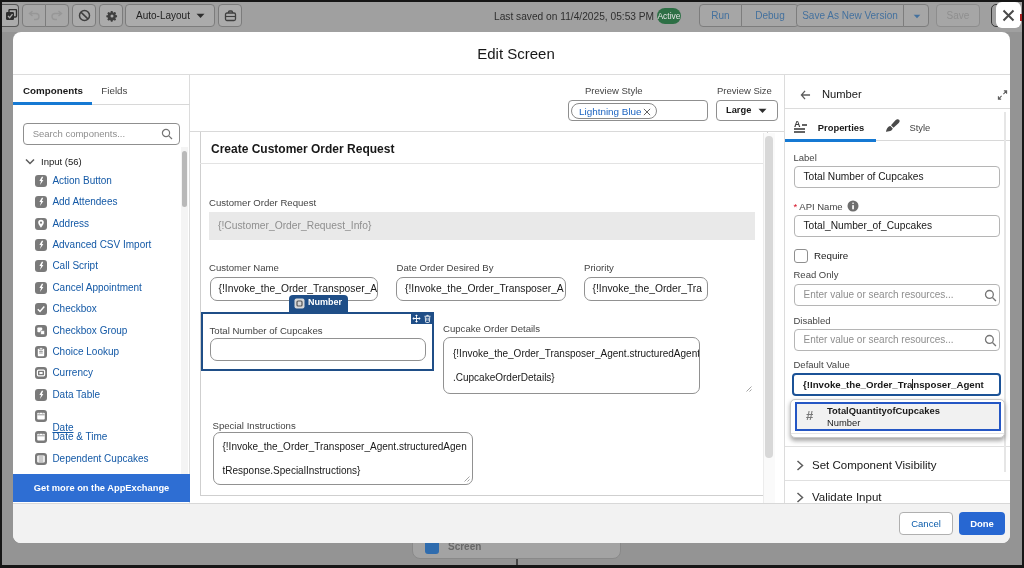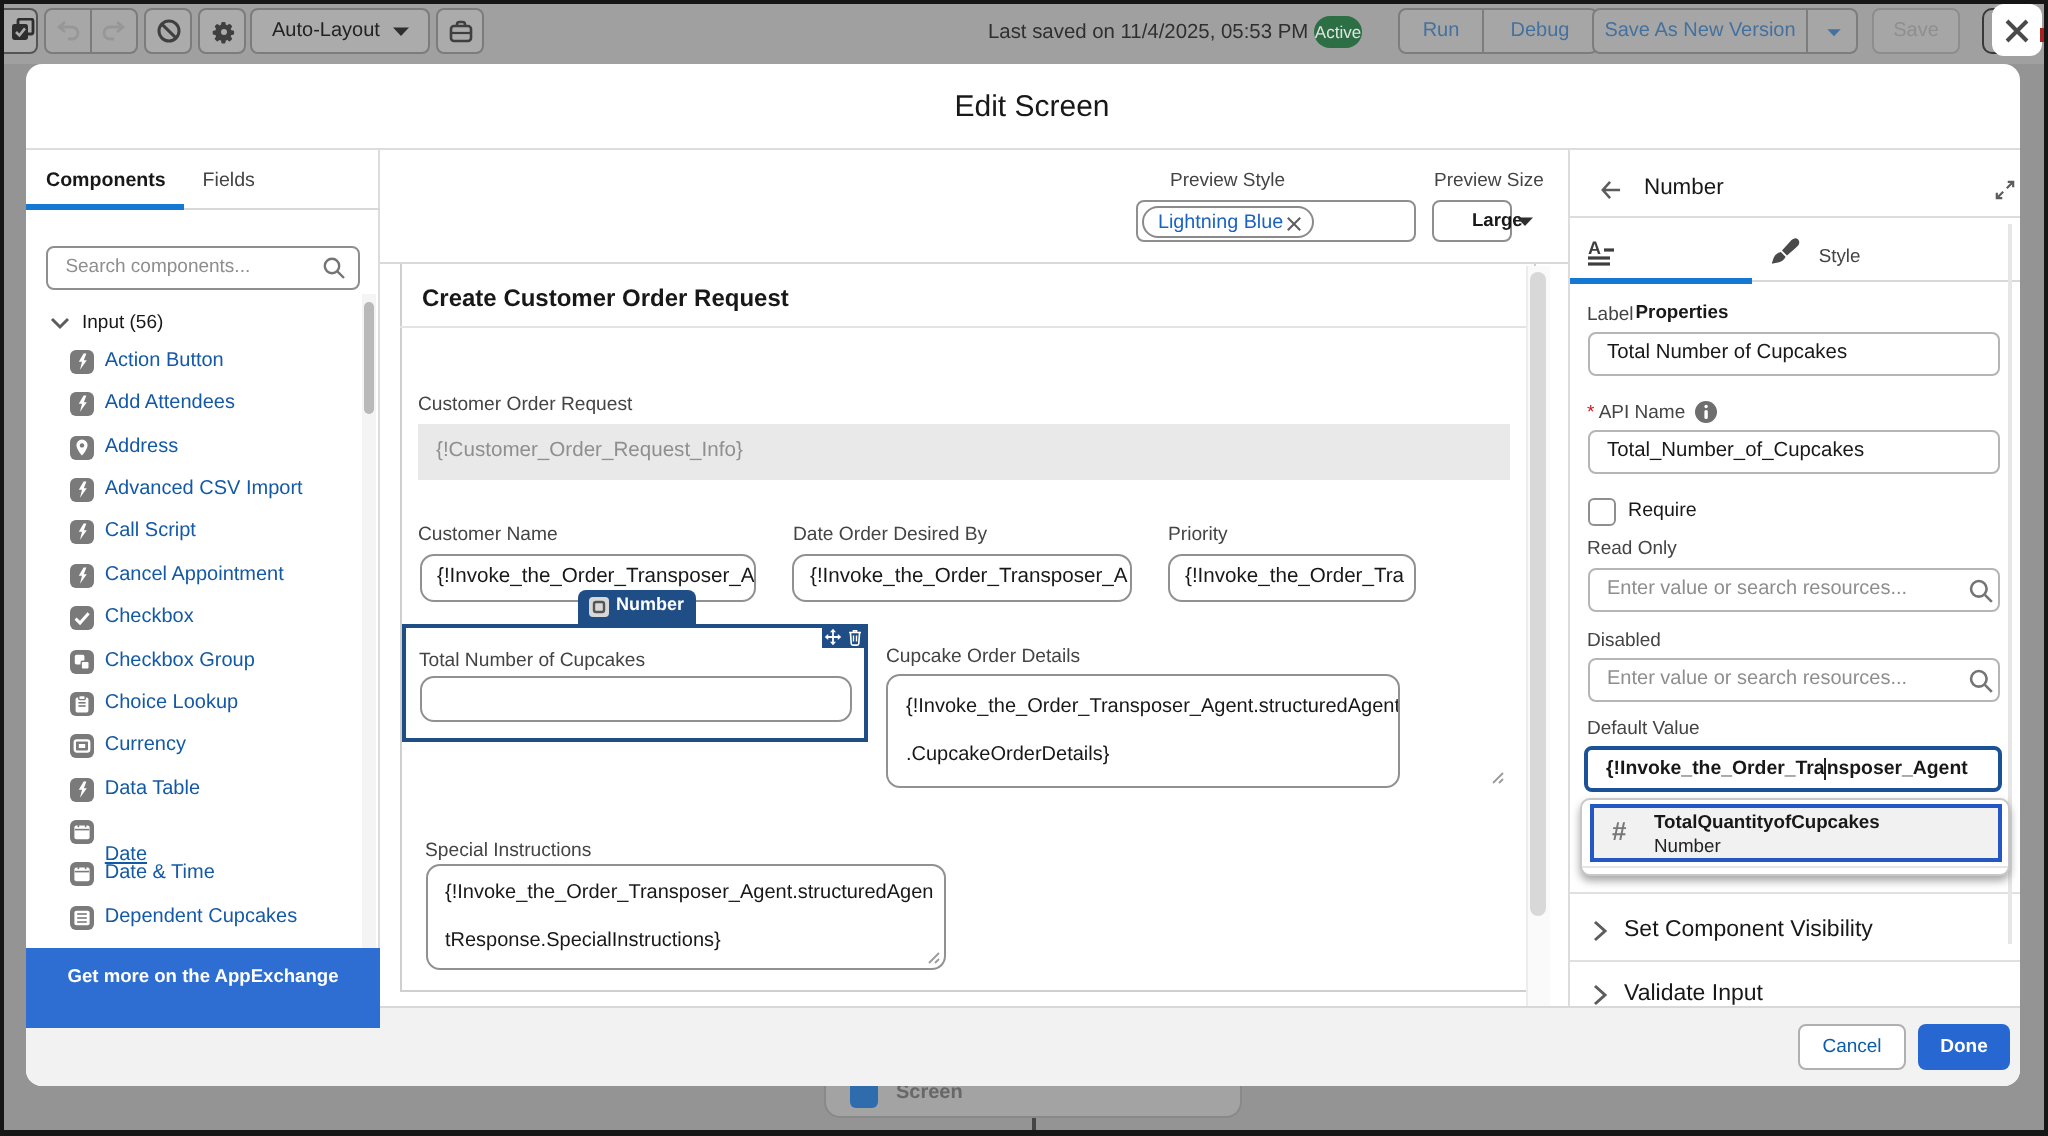--- a/index.html
+++ b/index.html
@@ -170,30 +170,30 @@
 <div class="abs" style="left:34.6px;top:452.6px;width:12px;height:12px;background:#7a7a7a;border-radius:3px;z-index:12;"></div>
 <svg class="abs" style="left:34.6px;top:452.6px;z-index:13;" width="12" height="12" viewBox="0 0 12 12">
     <rect x="2.2" y="2.4" width="7.6" height="7.2" rx="1" fill="#fff"></rect>
     <line x1="3.6" y1="4" x2="8.4" y2="4" stroke="#7a7a7a" stroke-width="0.8"></line>
     <line x1="3.6" y1="6" x2="8.4" y2="6" stroke="#7a7a7a" stroke-width="0.8"></line>
     <line x1="3.6" y1="8" x2="8.4" y2="8" stroke="#7a7a7a" stroke-width="0.8"></line>
   </svg>
 <div class="abs" style="left:52.4px;top:452.6px;font-size:10px;color:#1459a6;z-index:12;white-space:nowrap;">Dependent Cupcakes</div>
 <div class="abs" style="left:181px;top:147px;width:7px;height:330px;background:#f4f4f4;z-index:12;"></div>
 <div class="abs" style="left:181.5px;top:151px;width:5.5px;height:56px;background:#b9b9b9;border-radius:3px;z-index:13;"></div>
-<div class="abs" style="left:13px;top:474px;width:177px;height:40px;background:#2e6ed3;z-index:12;text-align:center;line-height:28px;font-size:9.3px;font-weight:bold;color:#fff;">Get more on the AppExchange</div>
+<div class="abs" style="left:13px;top:474px;width:177px;height:28px;background:#2e6ed3;z-index:12;text-align:center;line-height:28px;font-size:9.3px;font-weight:bold;color:#fff;">Get more on the AppExchange</div>
 
 <div class="abs" style="left:585px;top:85px;font-size:9.5px;color:#444;z-index:12;">Preview Style</div>
 <div class="abs" style="left:568px;top:100px;width:140px;height:21px;border:1px solid #8f8f8f;border-radius:4px;z-index:12;"></div>
 <div class="abs" style="left:571px;top:103px;width:86px;height:16px;border:1px solid #8a8a8a;border-radius:9px;z-index:12;font-size:9.9px;color:#1b63c0;line-height:15px;padding-left:7px;">Lightning Blue</div>
 <svg class="abs" style="left:643px;top:107.5px;z-index:13;" width="8" height="8" viewBox="0 0 9 9">
     <path d="M1 1 L8 8 M8 1 L1 8" stroke="#5c5c5c" stroke-width="1.1"></path>
   </svg>
 <div class="abs" style="left:717px;top:85px;font-size:9.5px;color:#444;z-index:12;">Preview Size</div>
-<div class="abs" style="left:716px;top:100px;width:40px;height:21px;border:1px solid #8f8f8f;border-radius:4px;z-index:12;font-size:9.3px;font-weight:bold;color:#181818;line-height:19px;padding-left:19px;">Large</div>
+<div class="abs" style="left:716px;top:100px;width:62px;height:21px;border:1px solid #8f8f8f;border-radius:4px;z-index:12;font-size:9.3px;font-weight:bold;color:#181818;line-height:19px;padding-left:9px;">Large</div>
 <svg class="abs" style="left:758px;top:108px;z-index:13;" width="9" height="6" viewBox="0 0 9 6">
     <path d="M0.5 0.8 L4.5 5 L8.5 0.8 Z" fill="#2e2e2e"></path>
   </svg>
 <div class="abs" style="left:190px;top:131px;width:594px;height:1px;background:#d9d9d9;z-index:12;"></div>
 
 <div class="abs" style="left:199.5px;top:132px;width:568px;height:364px;border:1px solid #cfcfcf;border-top:none;background:#fff;z-index:11;"></div>
 <div class="abs" style="left:211px;top:141.5px;font-size:12px;font-weight:bold;color:#181818;z-index:12;">Create Customer Order Request</div>
 <div class="abs" style="left:200px;top:163px;width:567px;height:1px;background:#e3e3e3;z-index:12;"></div>
 <div class="abs" style="left:209px;top:197px;font-size:9.6px;color:#444;z-index:12;">Customer Order Request</div>
 <div class="abs" style="left:209px;top:212px;width:546px;height:28px;background:#e9e9e9;z-index:12;font-size:10.3px;color:#8f8f8f;line-height:28px;padding-left:9px;">{!Customer_Order_Request_Info}</div>
@@ -243,21 +243,21 @@
 <svg class="abs" style="left:995.5px;top:89.5px;z-index:12;" width="13" height="10" viewBox="0 0 11 11">
     <path d="M6.5 4.5 L10 1 M7 1 h3 v3 M4.5 6.5 L1 10 M1 7 v3 h3" stroke="#5c5c5c" stroke-width="1.2" fill="none"></path>
   </svg>
 <div class="abs" style="left:785px;top:108px;width:225px;height:1px;background:#dcdcdc;z-index:12;"></div>
 <svg class="abs" style="left:793.5px;top:119px;z-index:12;" width="13" height="14" viewBox="0 0 13 14">
     <text x="0" y="8" font-family="Liberation Sans" font-size="9" font-weight="bold" fill="#3e3e3e">A</text>
     <line x1="8" y1="6" x2="13" y2="6" stroke="#3e3e3e" stroke-width="1.6"></line>
     <line x1="0" y1="10" x2="11" y2="10" stroke="#3e3e3e" stroke-width="1.6"></line>
     <line x1="0" y1="13" x2="11" y2="13" stroke="#3e3e3e" stroke-width="1.6"></line>
   </svg>
-<div class="abs" style="left:817.8px;top:121.5px;font-size:9.4px;font-weight:bold;color:#181818;z-index:12;margin-top:28px;">Properties</div>
+<div class="abs" style="left:817.8px;top:121.5px;font-size:9.4px;font-weight:bold;color:#181818;z-index:12;">Properties</div>
 <svg class="abs" style="left:884px;top:117.5px;z-index:12;" width="17" height="17" viewBox="0 0 17 17">
     <path d="M13.2 1.2 a2 2 0 0 1 2.4 2.4 c-.2.8-.7 1.4-1.4 2L9.5 9.8 7 7.3 11.2 2.6 c.6-.7 1.2-1.2 2-1.4z" fill="#4a4a4a"></path>
     <path d="M6.4 8 l2.4 2.4 c-.6 1.5-2 2.6-3.8 2.9 l-2.6.5 a.35.35 0 0 1 -.4-.45 l.8-2.4 C3.4 9.4 4.8 8.3 6.4 8z" fill="#4a4a4a"></path>
   </svg>
 <div class="abs" style="left:909.4px;top:121.5px;font-size:9.4px;color:#444;z-index:12;">Style</div>
 <div class="abs" style="left:785px;top:140px;width:225px;height:1px;background:#d8d8d8;z-index:12;"></div>
 <div class="abs" style="left:785px;top:138.5px;width:91px;height:3px;background:#1579d3;z-index:13;"></div>
 <div class="abs" style="left:793.5px;top:151.5px;font-size:9.5px;color:#444;z-index:12;">Label</div>
 <div class="abs" style="left:793.5px;top:166px;width:206.5px;height:22px;border:1px solid #b5b5b5;border-radius:4px;z-index:12;font-size:10.2px;color:#181818;line-height:20px;padding-left:9px;">Total Number of Cupcakes</div>
 <div class="abs" style="left:793.5px;top:200.5px;font-size:9.5px;color:#444;z-index:12;"><span style="color:#d40e22;">* </span>API Name</div>

